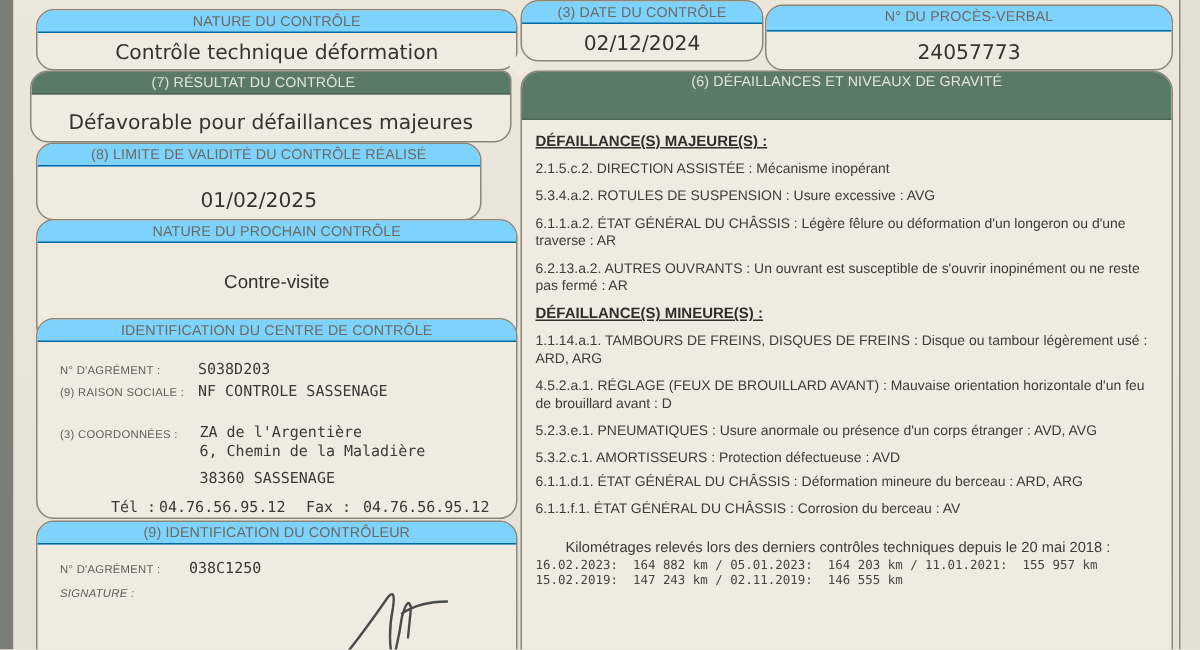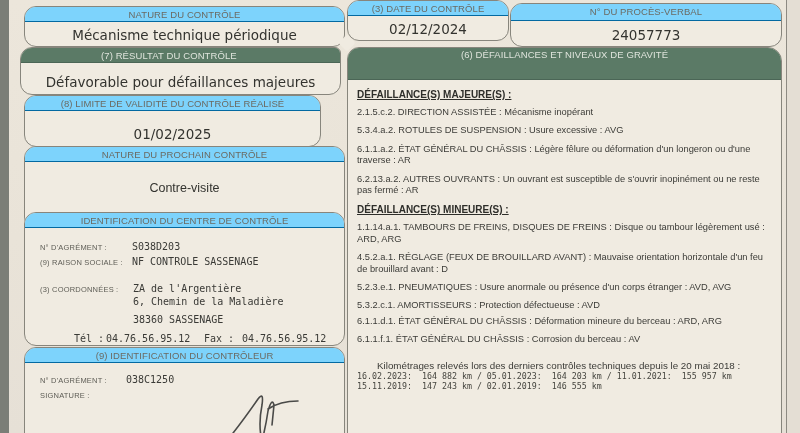--- a/index.html
+++ b/index.html
@@ -65,21 +65,21 @@
 </style>
 </head>
 <body>
 
 <div class="bg-strip"></div>
 <div class="paper"></div>
 <div class="paper-edge"></div>
 
 <div class="box" style="left:24px; top:6px; width:321px; height:41px;">
   <div class="hdr">NATURE DU CONTRÔLE</div>
-  <div class="val" style="margin-top:5px;">Mécanisme technique périodique</div>
+  <div class="val" style="margin-top:5px;">Contrôle technique déformation</div>
 </div>
 
 <div class="box" style="left:347px; top:0; width:162px; height:41px;">
   <div class="hdr">(3) DATE DU CONTRÔLE</div>
   <div class="val" style="margin-top:5px;">02/12/2024</div>
 </div>
 
 <div class="box" style="left:510px; top:3px; width:272px; height:44px;">
   <div class="hdr" style="height:17px; line-height:16px;">N° DU PROCÈS-VERBAL</div>
   <div class="val" style="margin-top:6px;">24057773</div>
@@ -126,21 +126,21 @@
   <span class="mono" style="font-size:10px;">04.76.56.95.12</span>
 </div>
 
 <div class="box" style="left:24px; top:347px; width:321px; height:100px;">
   <div class="hdr">(9) IDENTIFICATION DU CONTRÔLEUR</div>
 </div>
 <div class="row" style="left:40px; top:374px;">
   <span class="lbl-small" style="width:86px;">N° D'AGRÉMENT :</span>
   <span class="mono" style="font-size:10px;">038C1250</span>
 </div>
-<div class="lbl-small" style="position:absolute; left:40px; top:391px;">SIGNATURE :</div>
+<div class="lbl-small" style="position:absolute; left:40px; top:391px;font-style:italic;">SIGNATURE :</div>
 <svg width="100" height="60" style="position:absolute; left:220px; top:385px;" viewBox="0 0 100 60">
   <path d="M5 58 Q20 40 38 14 Q44 6 42 20 Q38 40 42 56 Q46 40 48 26 Q52 12 54 20 L52 40 M48 24 Q60 16 78 16" fill="none" stroke="#4a4a48" stroke-width="1.6" stroke-linecap="round"></path>
 </svg>
 
 <div class="box" style="left:347px; top:47px; width:435px; height:400px; border-radius:12px 14px 0 0;">
   <div class="hdr dark" style="height:32px; line-height:14px;">(6) DÉFAILLANCES ET NIVEAUX DE GRAVITÉ</div>
   <div class="def-body">
     <div class="sect-title">DÉFAILLANCE(S) MAJEURE(S) :</div>
     <div class="def-item">2.1.5.c.2. DIRECTION ASSISTÉE : Mécanisme inopérant</div>
     <div class="def-item">5.3.4.a.2. ROTULES DE SUSPENSION : Usure excessive  : AVG</div>
@@ -148,15 +148,15 @@
     <div class="def-item" style="margin-bottom:8px;">6.2.13.a.2. AUTRES OUVRANTS : Un ouvrant est susceptible de s'ouvrir inopinément ou ne reste pas fermé : AR</div>
     <div class="sect-title">DÉFAILLANCE(S) MINEURE(S) :</div>
     <div class="def-item">1.1.14.a.1. TAMBOURS DE FREINS, DISQUES DE FREINS : Disque ou tambour légèrement usé : ARD, ARG</div>
     <div class="def-item">4.5.2.a.1. RÉGLAGE (FEUX DE BROUILLARD AVANT) : Mauvaise orientation horizontale d'un feu de brouillard avant  : D</div>
     <div class="def-item">5.2.3.e.1. PNEUMATIQUES : Usure anormale ou présence d'un corps étranger : AVD, AVG</div>
     <div class="def-item" style="margin-bottom:4px;">5.3.2.c.1. AMORTISSEURS : Protection défectueuse  : AVD</div>
     <div class="def-item">6.1.1.d.1. ÉTAT GÉNÉRAL DU CHÂSSIS : Déformation mineure du berceau  : ARD, ARG</div>
     <div class="def-item">6.1.1.f.1. ÉTAT GÉNÉRAL DU CHÂSSIS : Corrosion du berceau  : AV</div>
     <div class="km-title">Kilométrages relevés lors des derniers contrôles techniques depuis le 20 mai 2018 :</div>
     <div class="km-line">16.02.2023:  164 882 km / 05.01.2023:  164 203 km / 11.01.2021:  155 957 km</div>
-    <div class="km-line">15.11.2019:  147 243 km / 02.01.2019:  146 555 km</div>
+    <div class="km-line">15.02.2019:  147 243 km / 02.11.2019:  146 555 km</div>
   </div>
 </div>
 
 </body></html>

